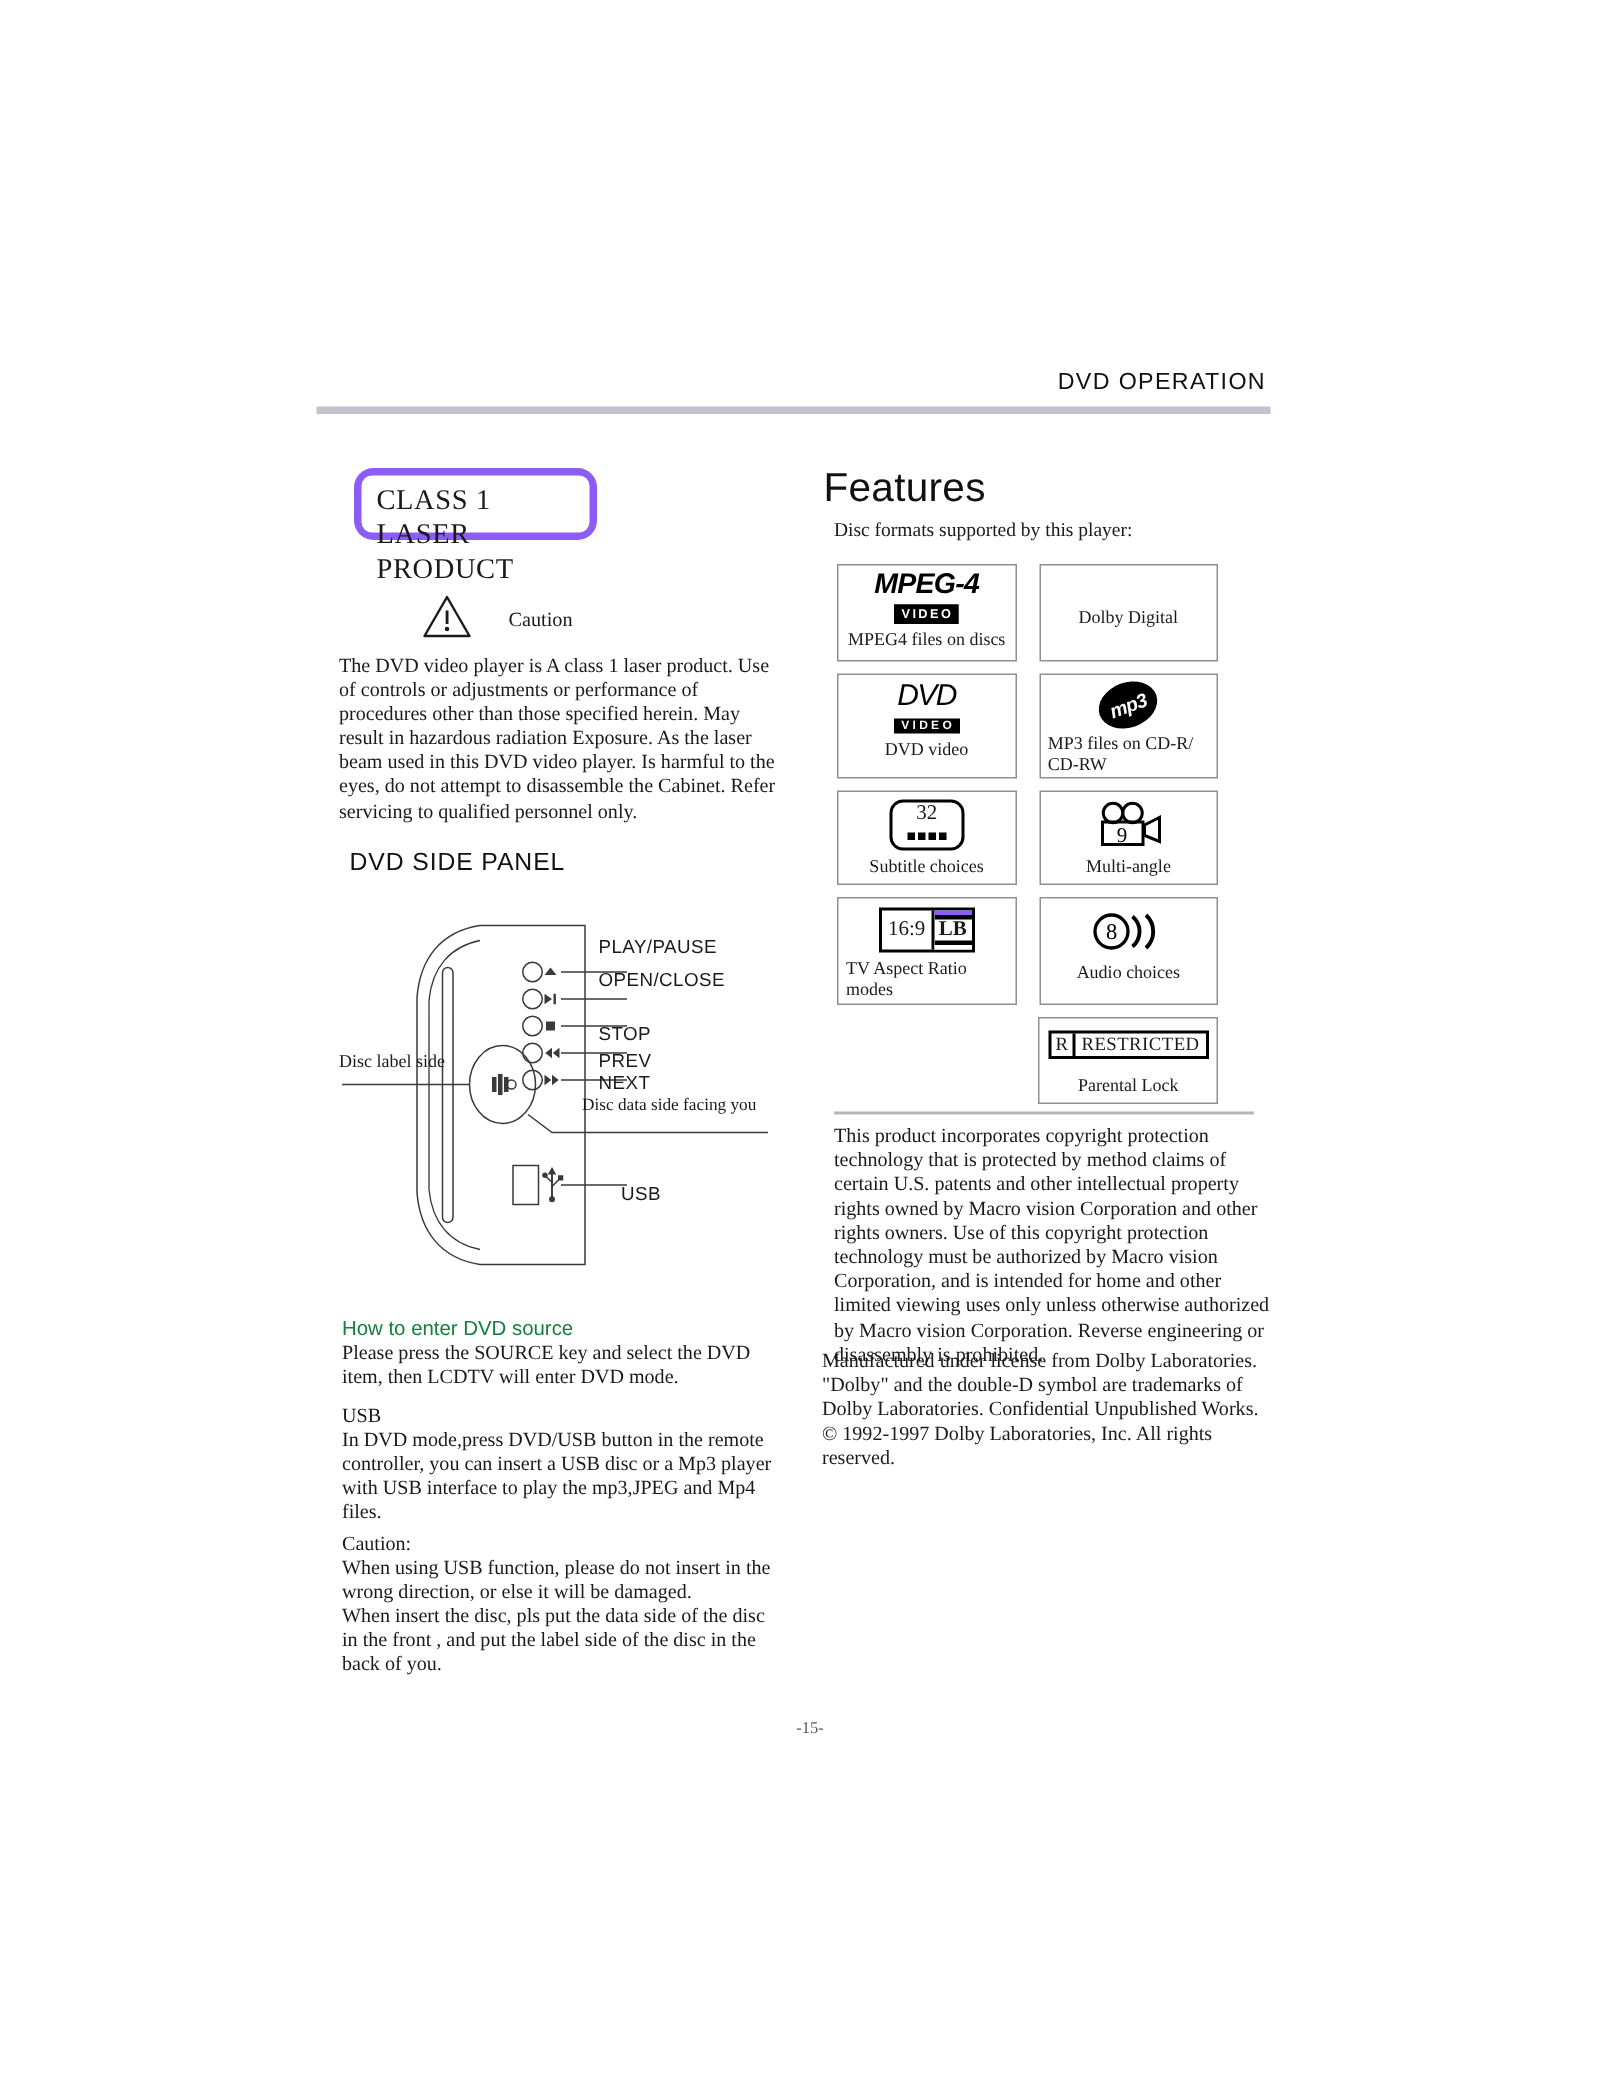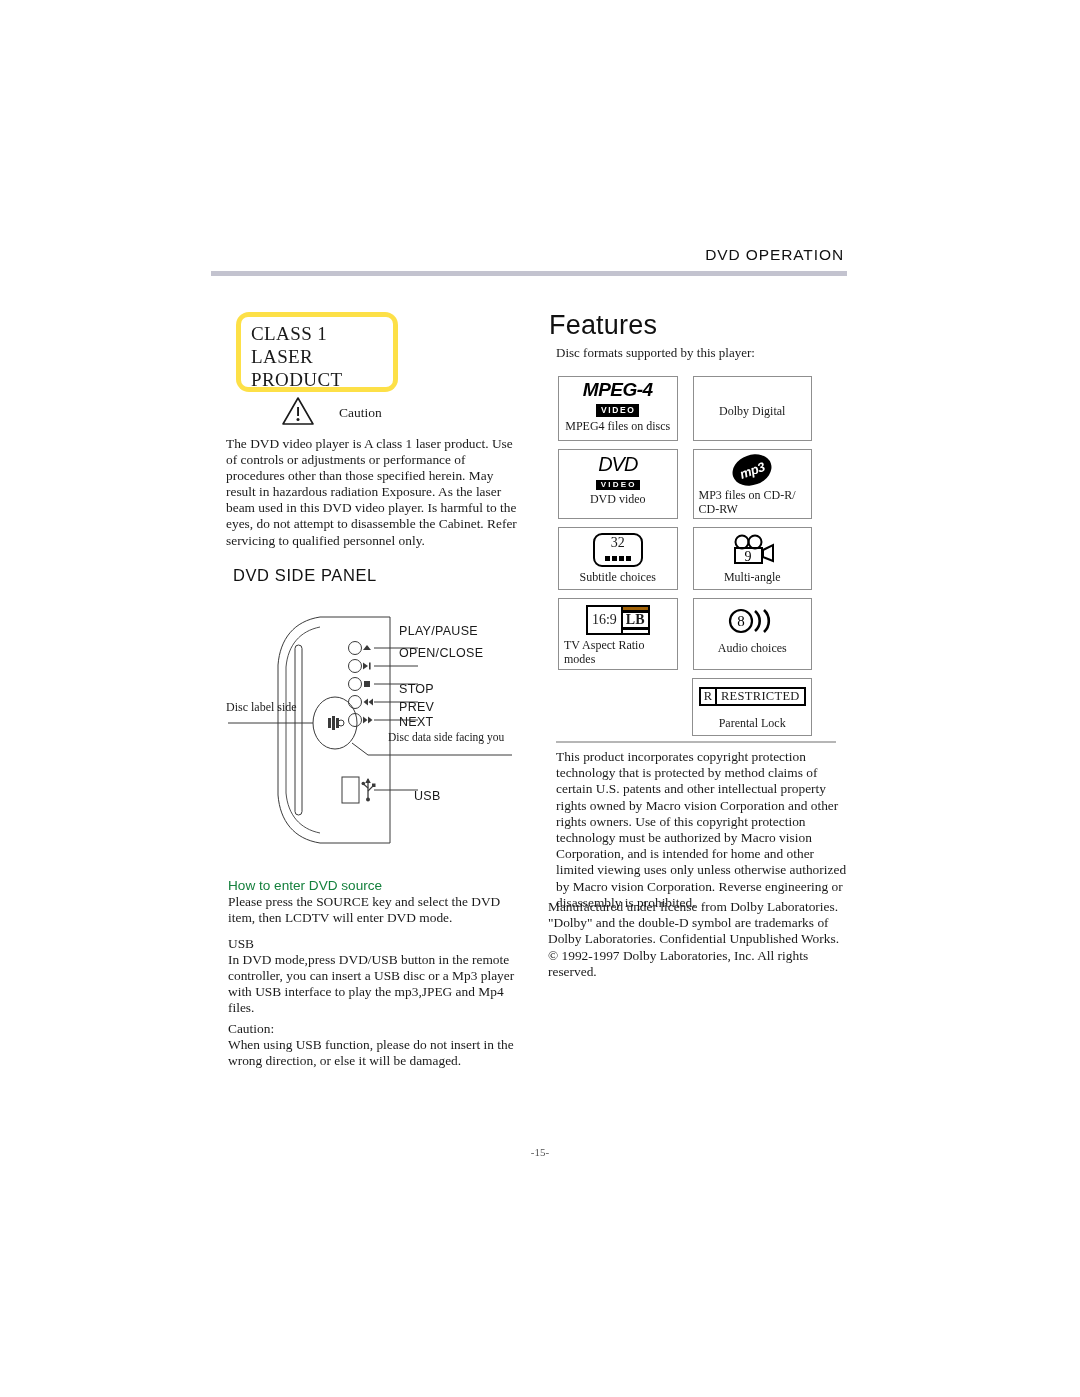--- a/index.html
+++ b/index.html
@@ -41,22 +41,22 @@
     width: 636px;
     height: 5px;
     background: #c3c3cf;
   }
 
   .laser-badge {
     position: absolute;
     left: 236px;
     top: 312px;
     width: 162px;
-    height: 80px;
-    background: #fde047;
+    height: 48px;
+    background: #8b5cf6;
     border-radius: 13px;
     padding: 5px;
     box-sizing: border-box;
   }
   .laser-badge-inner {
     width: 100%;
     height: 100%;
     background: #ffffff;
     border-radius: 7px;
     box-sizing: border-box;
@@ -306,21 +306,21 @@
     border-right: 2px solid #000;
     padding: 0 4px;
     display: flex; align-items: center;
     font-size: 14px;
   }
   .aspect-right {
     padding: 0 3px;
     display: flex; align-items: center;
     font-size: 14px;
     font-weight: bold;
-    border-top: 3px solid #a16207;
+    border-top: 3px solid #8b5cf6;
     border-bottom: 3px solid #fff;
     box-shadow: inset 0 3px 0 #000, inset 0 -3px 0 #000;
     font-family: Liberation Serif, serif;
   }
 
   
   .restricted-icon {
     display: flex;
     border: 2px solid #000;
     font-family: "Liberation Serif", serif;
@@ -473,20 +473,21 @@
   </div>
 
   <div id="usb-block">
     <div class="plain-head">USB</div>
     <div class="body-sm">In DVD mode,press DVD/USB button in the  remote  controller, you can  insert a USB disc or a Mp3 player with USB interface  to play the mp3,JPEG and Mp4  files.</div>
   </div>
 
   <div id="caution-block">
     <div class="plain-head">Caution:</div>
     <div class="body-sm">When using USB function, please do not insert  in the  wrong direction, or else it will be damaged.</div>
+    <div class="body-sm">When insert the disc, pls put the data side of the disc in the front , and put the label side of the disc in the back of you.</div>
   </div>
 
   <div id="features-title">Features</div>
   <div id="features-intro">Disc formats supported by this player:</div>
 
   <div id="feature-grid">
 
     <div class="fg-row">
       <div class="fg-cell h1">
         <div class="fg-icon">

